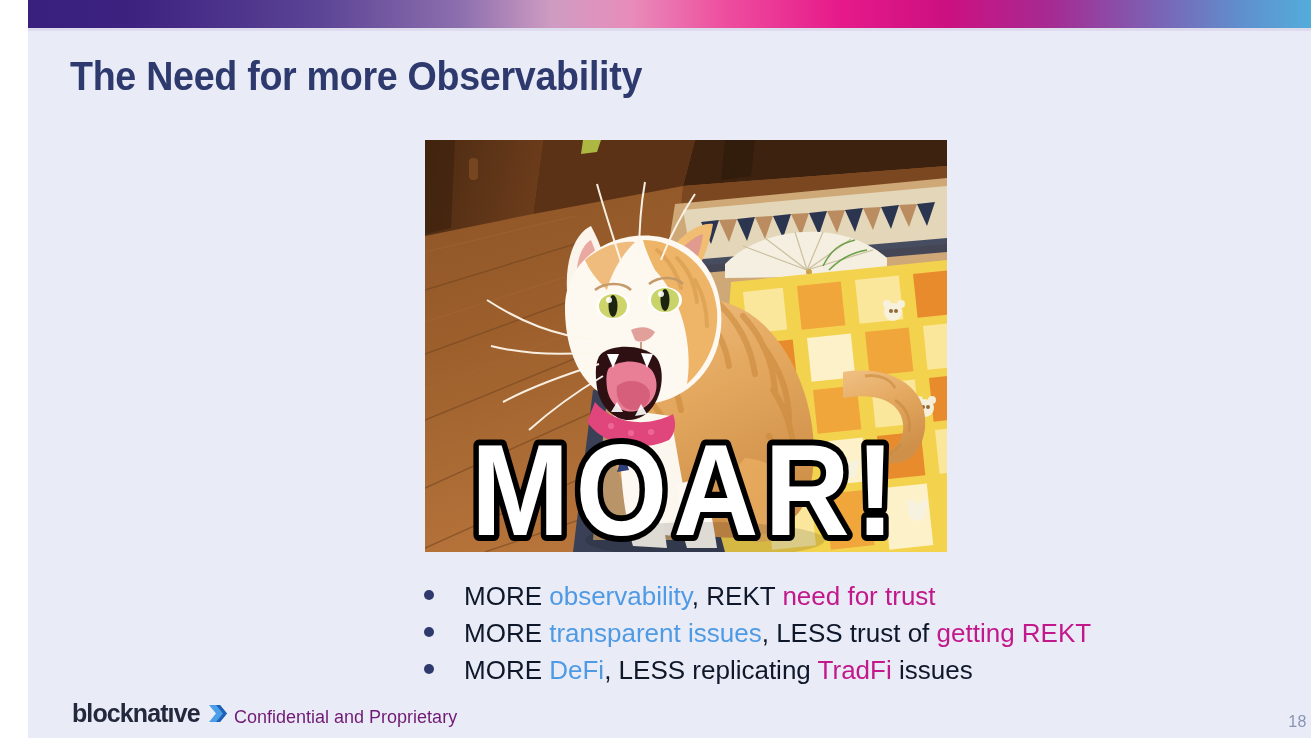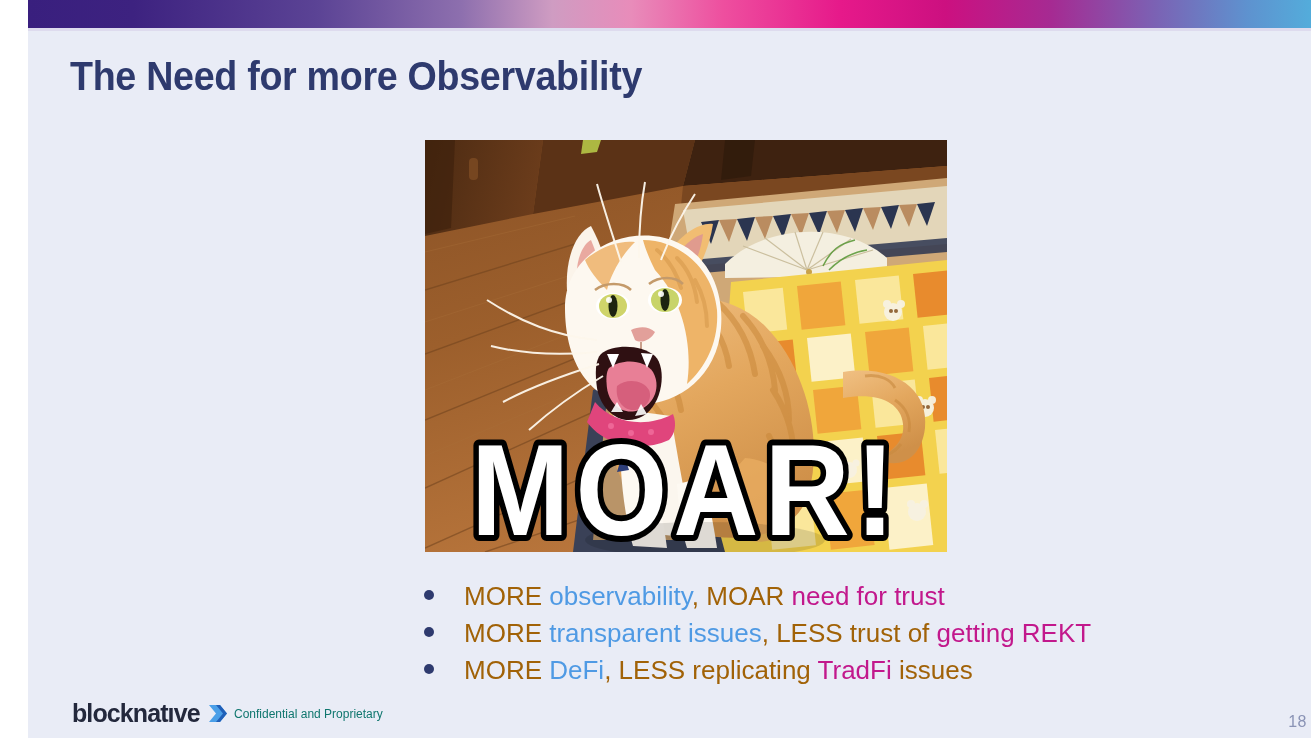--- a/index.html
+++ b/index.html
@@ -98,21 +98,21 @@
     width: 10px;
     height: 10px;
     border-radius: 50%;
     background: #2e3a6e;
     margin-right: 30px;
     flex: 0 0 auto;
     position: relative;
     top: -5px;
   }
   .bullet-text { line-height: 1; }
-  .t-navy { color: #a16207; }
+  .t-navy { color: #0f172a; }
   .t-blue { color: #4f9ae4; }
   .t-pink { color: #c2188c; }
 
   
   .footer-logo {
     position: absolute;
     left: 44px;
     top: 700px;
     display: flex;
     align-items: center;
@@ -128,22 +128,22 @@
   }
   .logo-mark {
     margin-left: 7px;
     width: 23px;
     height: 23px;
   }
   .confidential {
     position: absolute;
     left: 206px;
     top: 707px;
-    font-size: 12px;
-    color: #0f766e;
+    font-size: 18px;
+    color: #701a75;
     white-space: nowrap;
   }
   .page-number {
     position: absolute;
     right: 32px;
     top: 713px;
     font-size: 16px;
     color: #8a93b5;
     letter-spacing: .5px;
   }
@@ -418,21 +418,21 @@
         <text x="261" y="398" text-anchor="middle" font-family="Liberation Sans, sans-serif" font-size="118" font-weight="bold" letter-spacing="6" fill="#ffffff" stroke="#000000" stroke-width="11" stroke-linejoin="round" paint-order="stroke" transform="translate(0,-10) scale(1,1.1) translate(0,-30)">MOAR!</text>
       </g>
     </svg>
   </div>
 
   <div class="bullets">
 
     <div class="bullet-row">
       <span class="bullet-dot"></span>
       <span class="bullet-text">
-        <span class="t-navy">MORE </span><span class="t-blue">observability</span><span class="t-navy">, MOAR </span><span class="t-pink">need for trust</span>
+        <span class="t-navy">MORE </span><span class="t-blue">observability</span><span class="t-navy">, REKT </span><span class="t-pink">need for trust</span>
       </span>
     </div>
 
     <div class="bullet-row">
       <span class="bullet-dot"></span>
       <span class="bullet-text">
         <span class="t-navy">MORE </span><span class="t-blue">transparent issues</span><span class="t-navy">, LESS trust of </span><span class="t-pink">getting REKT</span>
       </span>
     </div>
 

